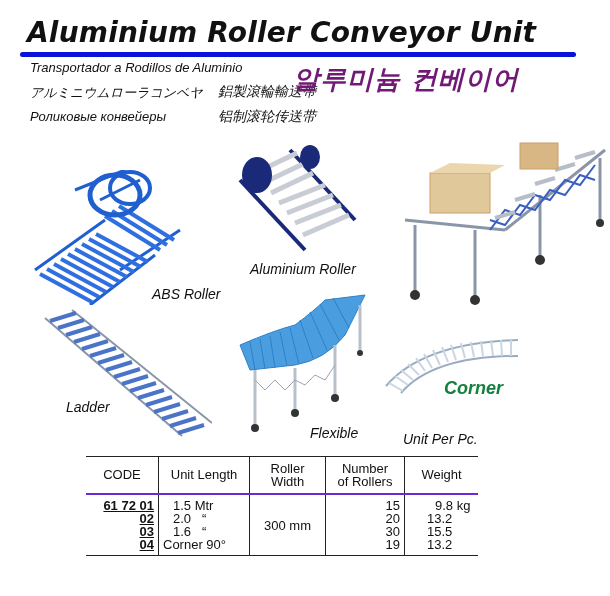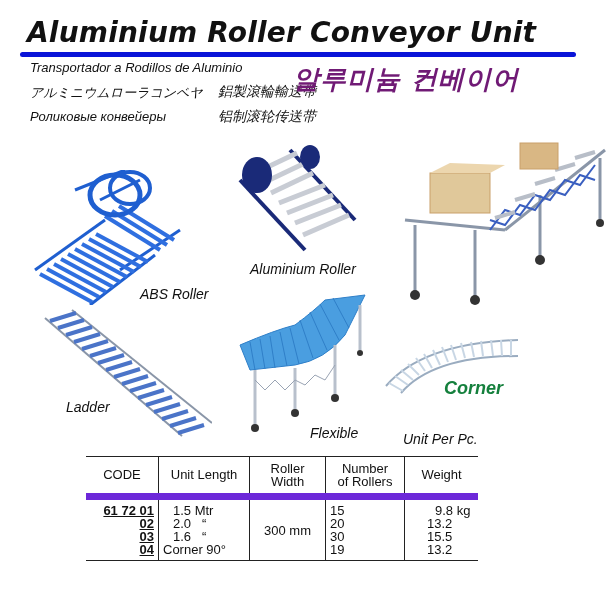--- a/index.html
+++ b/index.html
@@ -6,27 +6,27 @@
     body { width: 610px; height: 596px; position: relative; overflow: hidden; font-family: "Liberation Sans", "DejaVu Sans", sans-serif; color: #111; }
     .abs { position: absolute; font-style: italic; }
     .title { left: 27px; top: 16px; font-size: 28px; font-weight: bold; font-style: italic; letter-spacing: 0.2px; color: #111; font-family: "DejaVu Sans", sans-serif; }
     .rule { left: 20px; top: 52px; width: 556px; height: 5px; background: #0a14d8; border-radius: 3px; }
     .sub { font-size: 13px; color: #111; white-space: nowrap; font-family: "Liberation Sans", sans-serif; }
     .korean { left: 293px; top: 62px; font-size: 26px; font-weight: bold; color: #701a75; font-family: "DejaVu Sans", sans-serif; letter-spacing: 1px; }
     .label { font-size: 14px; color: #111; white-space: nowrap; }
     .corner-label { font-size: 18px; font-weight: bold; color: #15803d; }
     .img { position: absolute; }
     table.spec { position: absolute; left: 86px; top: 456px; width: 392px; border-collapse: collapse; font-size: 13px; }
-    table.spec th { font-weight: normal; border-top: 1px solid #222; border-bottom: 7px solid #6d28d9; padding: 2px 4px; line-height: 14px; height: 32px; text-align: center; }
+    table.spec th { font-weight: normal; border-top: 1px solid #222; border-bottom: 2px solid #6d28d9; padding: 2px 4px; line-height: 14px; height: 32px; text-align: center; }
     table.spec td { vertical-align: top; padding: 4px 4px 4px 4px; line-height: 13px; border-bottom: 1px solid #222; }
     table.spec th + th, table.spec td + td { border-left: 1px solid #222; }
     .col-code { width: 64px; text-align: right; font-weight: bold; text-decoration: underline; }
     .col-len { width: 82px; text-align: left; }
     .col-width { width: 67px; text-align: center; vertical-align: middle !important; }
-    .col-num { width: 70px; text-align: left; }
+    .col-num { width: 70px; text-align: right; }
     .col-wt { text-align: left; padding-left: 22px !important; }
     .line { display: block; height: 13px; white-space: pre; }
   </style>
 </head>
 <body>
 
 <div class="abs title">Aluminium Roller Conveyor Unit</div>
 <div class="abs rule"></div>
 
 <div class="abs sub" style="left:30px;top:60px;">Transportador a Rodillos de Aluminio</div>
@@ -54,21 +54,21 @@
     <line x1="52" y1="74" x2="104" y2="102"></line>
     <line x1="59" y1="69" x2="111" y2="97"></line>
     <line x1="66" y1="64" x2="118" y2="92"></line>
     <line x1="75" y1="46" x2="130" y2="80"></line>
     <line x1="82" y1="41" x2="137" y2="75"></line>
     <line x1="89" y1="36" x2="144" y2="70"></line>
   </g>
   <ellipse cx="85" cy="25" rx="25" ry="20" fill="none" stroke="#1f5fd0" stroke-width="5"></ellipse>
   <ellipse cx="100" cy="18" rx="20" ry="16" fill="none" stroke="#1f5fd0" stroke-width="4"></ellipse>
 </svg>
-<div class="abs label" style="left:140px;top:286px;">ABS Roller</div>
+<div class="abs label" style="left:152px;top:286px;">ABS Roller</div>
 
 <svg class="img" style="left:235px;top:145px;" width="125" height="110" viewBox="0 0 125 110">
   <g stroke="#1a2a78" stroke-width="4" fill="none">
     <line x1="5" y1="35" x2="70" y2="105"></line>
     <line x1="55" y1="5" x2="120" y2="75"></line>
   </g>
   <g stroke="#c8ccd4" stroke-width="5">
     <line x1="20" y1="28" x2="62" y2="8"></line>
     <line x1="28" y1="38" x2="70" y2="18"></line>
     <line x1="36" y1="48" x2="78" y2="28"></line>

